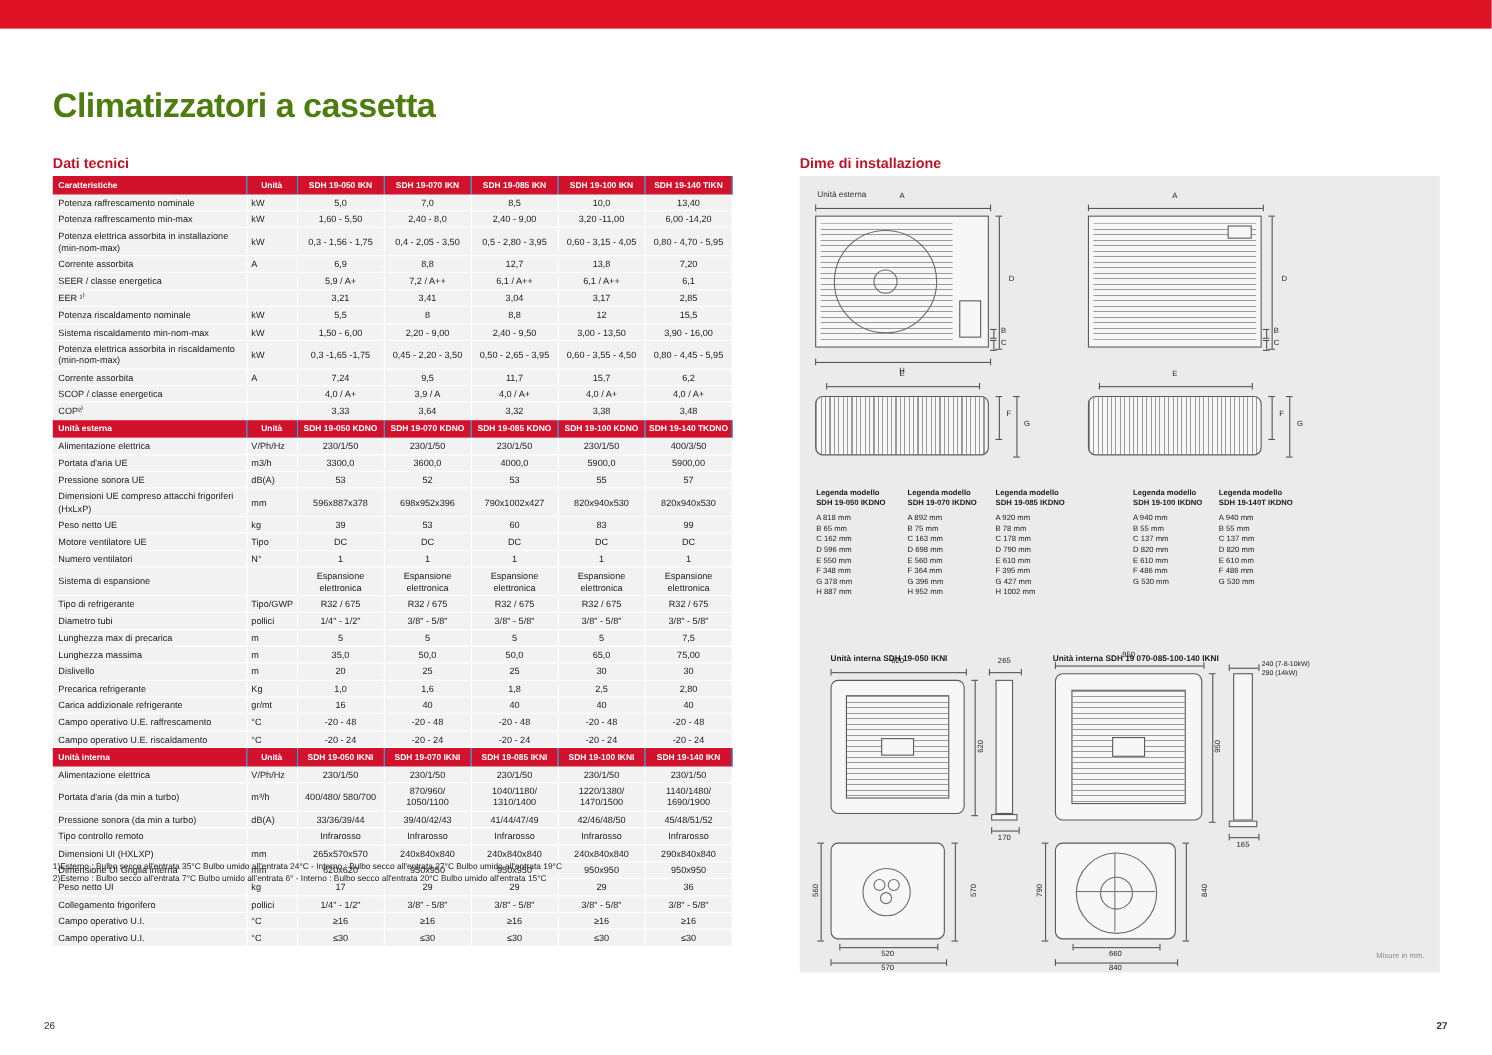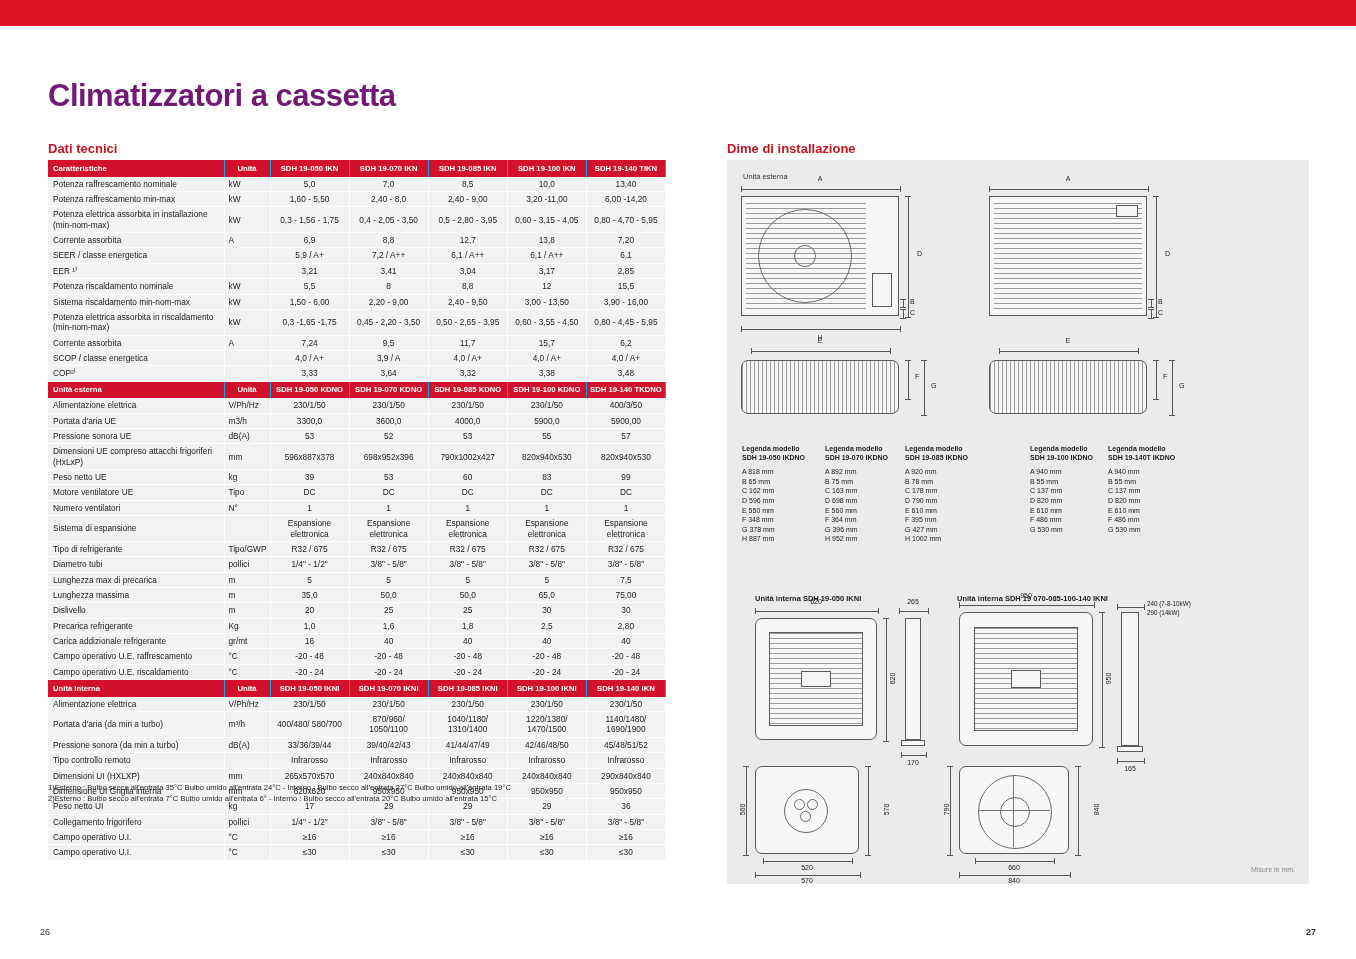--- a/index.html
+++ b/index.html
@@ -1,21 +1,21 @@
 <!DOCTYPE html>
 <html><head>
 <meta charset="utf-8">
 <style>
   html,body { margin:0; padding:0; }
   body {
     width:1356px; height:959px; position:relative; overflow:hidden;
     background:#ffffff; font-family:"Liberation Sans", sans-serif; color:#1a1a1a;
   }
   .topbar { position:absolute; left:0; top:0; width:100%; height:26px; background:#e01226; }
-  .page-title { position:absolute; left:48px; top:78px; font-size:31px; font-weight:bold; color:#701a75; letter-spacing:-0.5px; }
+  .page-title { position:absolute; left:48px; top:78px; font-size:31px; font-weight:bold; color:#4d7c0f; letter-spacing:-0.5px; }
   .sec-heading { position:absolute; font-size:13px; font-weight:bold; color:#c11325; }
   #h-left { left:48px; top:141px; }
   #h-right { left:727px; top:141px; }
 
   
   .table-wrap { position:absolute; left:48px; top:160px; width:618px; }
   table.dtable { width:100%; border-collapse:collapse; table-layout:fixed; }
   .dtable td, .dtable th { font-size:8.3px; line-height:1.25; padding:2px 4px; vertical-align:middle; }
   .dtable td { background:#f2f2f2; border-bottom:1px solid #ffffff; border-right:1px solid #ffffff; }
   .dtable td.lbl { text-align:left; padding-left:5px; }

